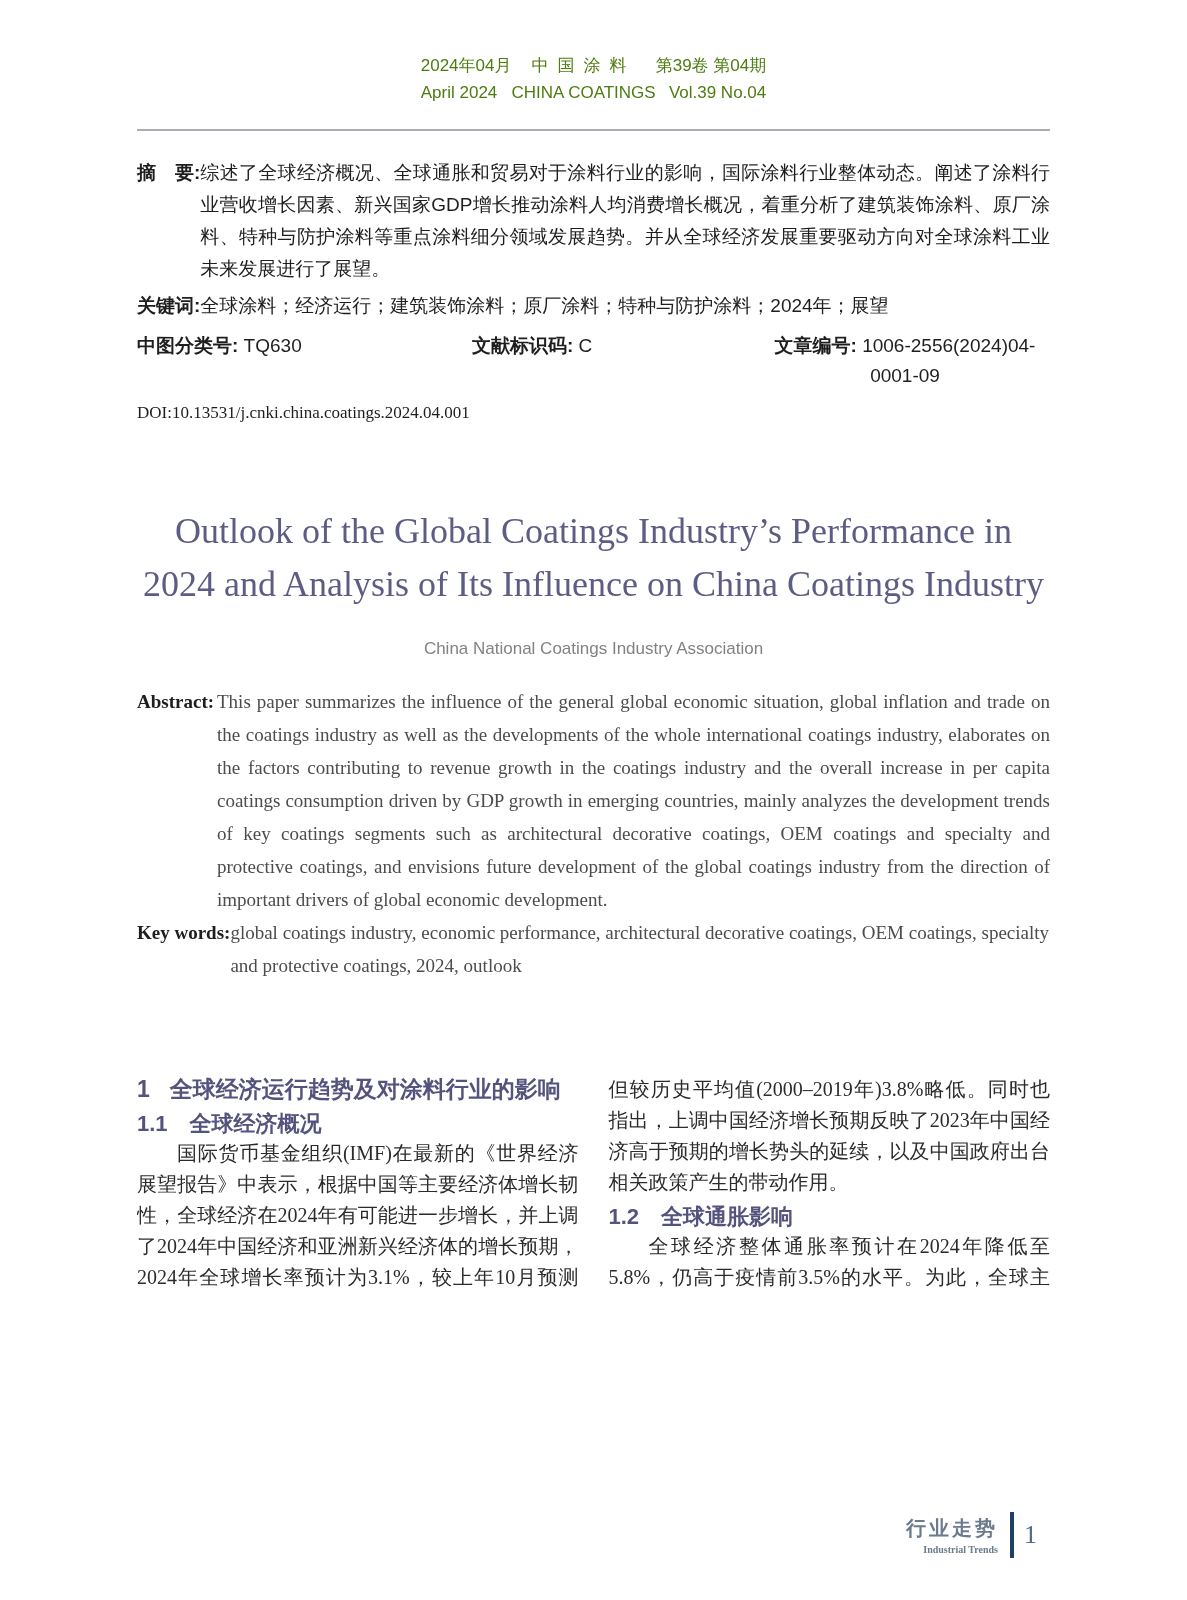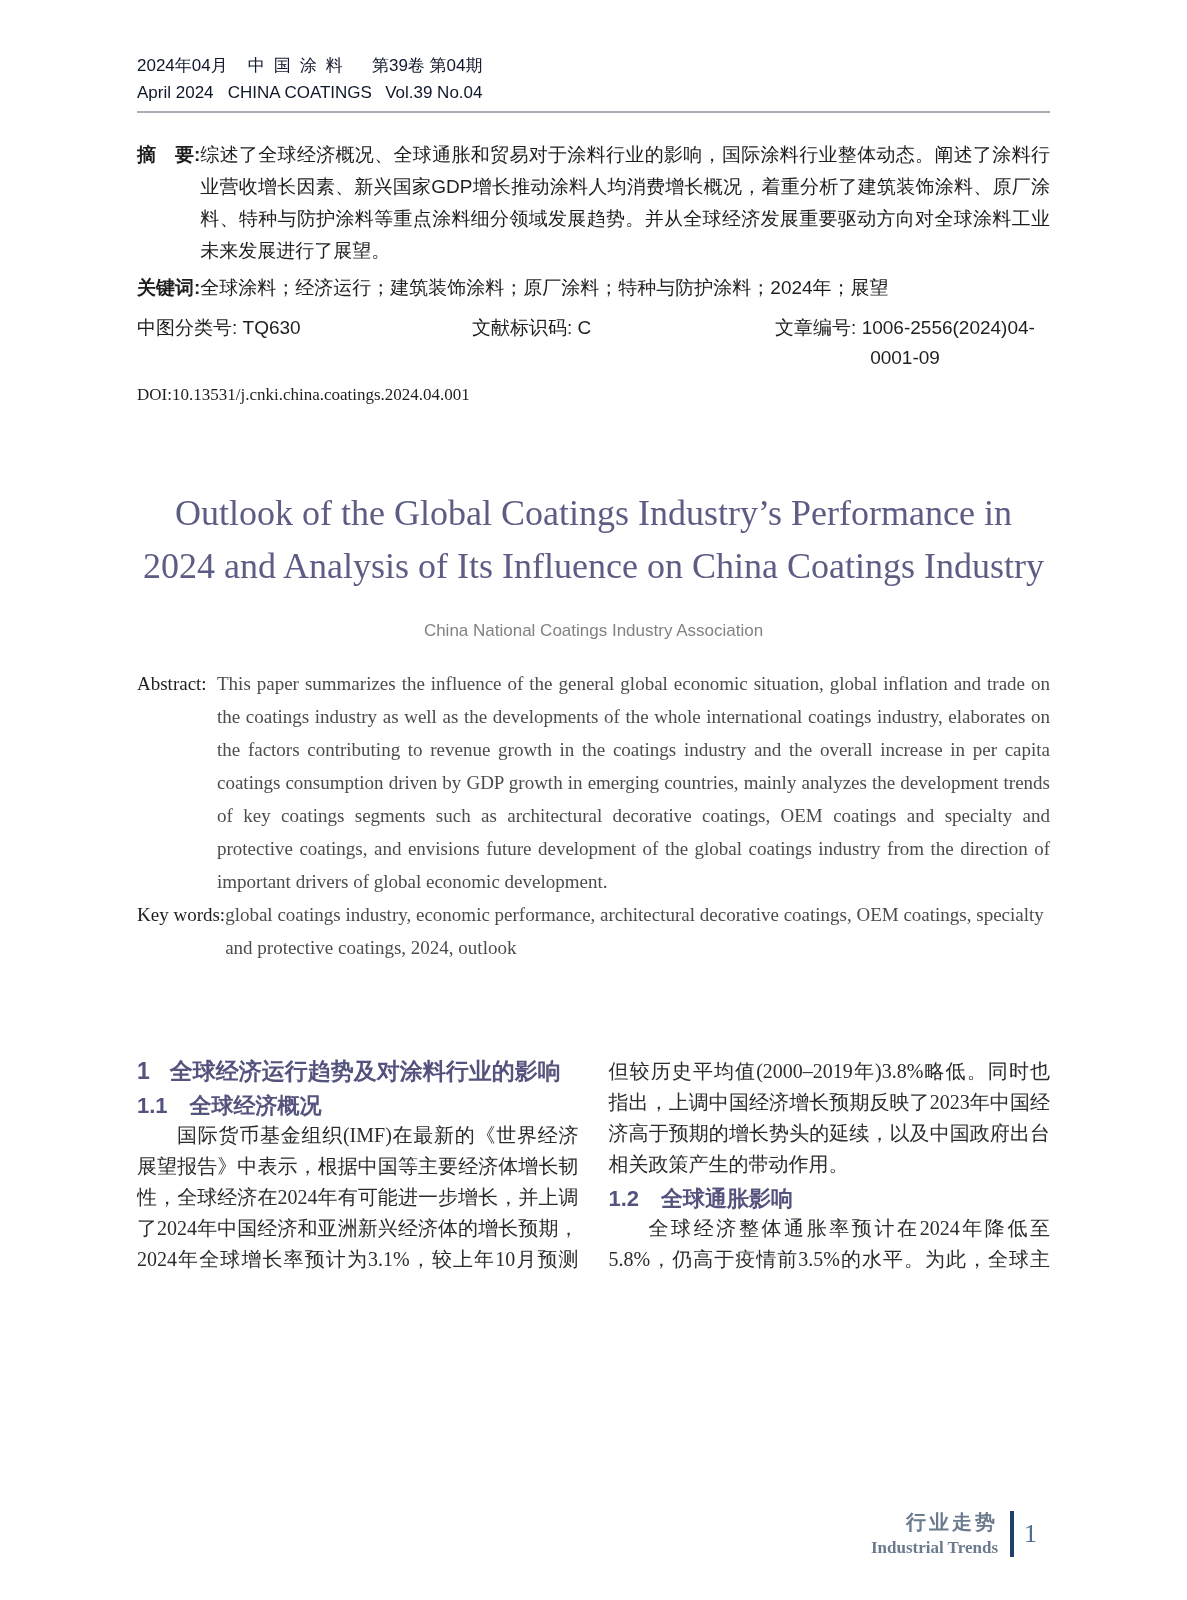--- a/index.html
+++ b/index.html
@@ -5,24 +5,24 @@
   * { margin:0; padding:0; box-sizing:border-box; }
   html,body { background:#ffffff; }
   .page {
     width:1187px; height:1600px; position:relative; overflow:hidden;
     background:#ffffff; font-family:"Liberation Sans", sans-serif;
   }
   .content { padding:0 137px; }
 
   
   .jheader {
-    display:flex; justify-content:flex-start; align-items:flex-end;
-    padding-top:52px; padding-bottom:5px;
+    display:flex; justify-content:center; align-items:flex-end;
+    padding-top:52px; padding-bottom:23px;
     border-bottom:2px solid #a9adb6;
-    color:#0f172a; font-size:17px; line-height:27px;
+    color:#4d7c0f; font-size:17px; line-height:27px;
   }
   .h-col.center { text-align:center; }
   .h-col.right  { text-align:right; }
   .h-cn-spaced { letter-spacing:9px; }
 
   
   .title-cn {
     margin-top:138px; text-align:center;
     color:#61618a; font-size:43px; line-height:64px; font-weight:bold;
     letter-spacing:2px;
@@ -33,21 +33,21 @@
 
   
   .hang { display:flex; font-size:19px; line-height:32px; color:#1e1e1e; text-align:justify; }
   .abs-cn { margin-top:26px; }
   .hang-label { flex:0 0 62px; font-weight:bold; white-space:nowrap; }
   .hang-text { flex:1; }
   .kw-cn { margin-top:5px; text-align:left; }
 
   .class-row { display:flex; margin-top:9px; font-size:19px; line-height:30px; color:#1e1e1e; }
   .ci1 { flex:0 0 335px; } .ci2 { flex:0 0 288px; } .ci3 { flex:1;text-align:center; }
-  .b { font-weight:normal; }
+  .b { font-weight:bold; }
 
   .doi { margin-top:12px; font-family:"Liberation Serif", serif; font-size:17px; color:#1e1e1e; }
 
   
   .title-en {
     margin-top:82px; text-align:center;
     font-family:"Liberation Serif", serif; font-weight:normal;
     font-size:36px; line-height:53px; color:#5c5c84;
   }
   .author-en { margin-top:28px; text-align:center; font-size:17px; color:#828282; }
@@ -62,21 +62,21 @@
   .col { flex:1; min-width:0; }
   .h1-row { color:#54537d; font-size:23px; font-weight:bold; line-height:31px; display:flex; gap:20px; white-space:nowrap; }
   .h2-row { color:#54537d; font-size:22px; font-weight:bold; line-height:29px; margin-top:4px; display:flex; gap:22px; }
   .body-p { font-family:"Liberation Serif", serif; font-size:20px; line-height:31px; color:#2b2b2b; text-align:justify; }
   .indent { text-indent:2em; }
 
   
   .pfooter { position:absolute; right:150px; bottom:42px; display:flex; align-items:center; }
   .footer-label { text-align:right; color:#6b7a8c; }
   .footer-cn { font-size:20px; font-weight:bold; letter-spacing:3px; }
-  .footer-en { font-family:"Liberation Serif", serif; font-size:17px; font-weight:bold; margin-top:2px; }
+  .footer-en { font-family:"Liberation Serif", serif; font-size:10px; font-weight:bold; margin-top:2px; }
   .footer-bar { width:4px; height:46px; background:#1f4068; margin:0 10px 0 12px; }
   .page-num { font-family:"Liberation Serif", serif; font-size:26px; color:#4a6a8e; }
 </style>
 </head>
 <body>
 
 <div class="page">
   <div class="content">
 
     <div class="jheader">

